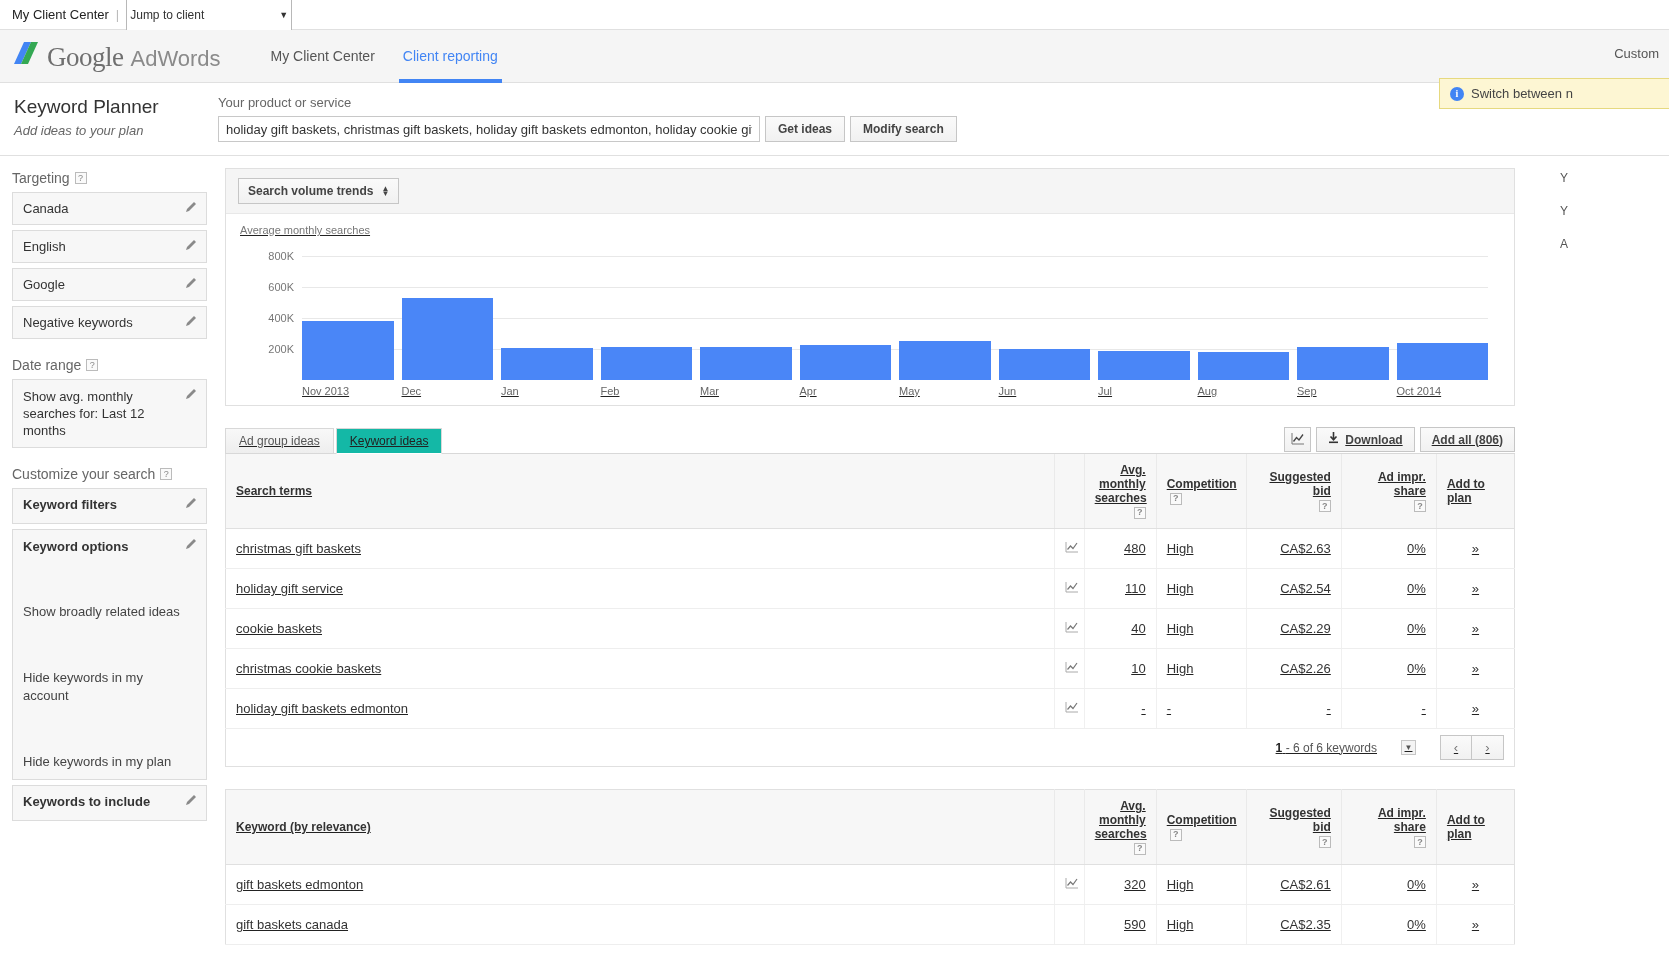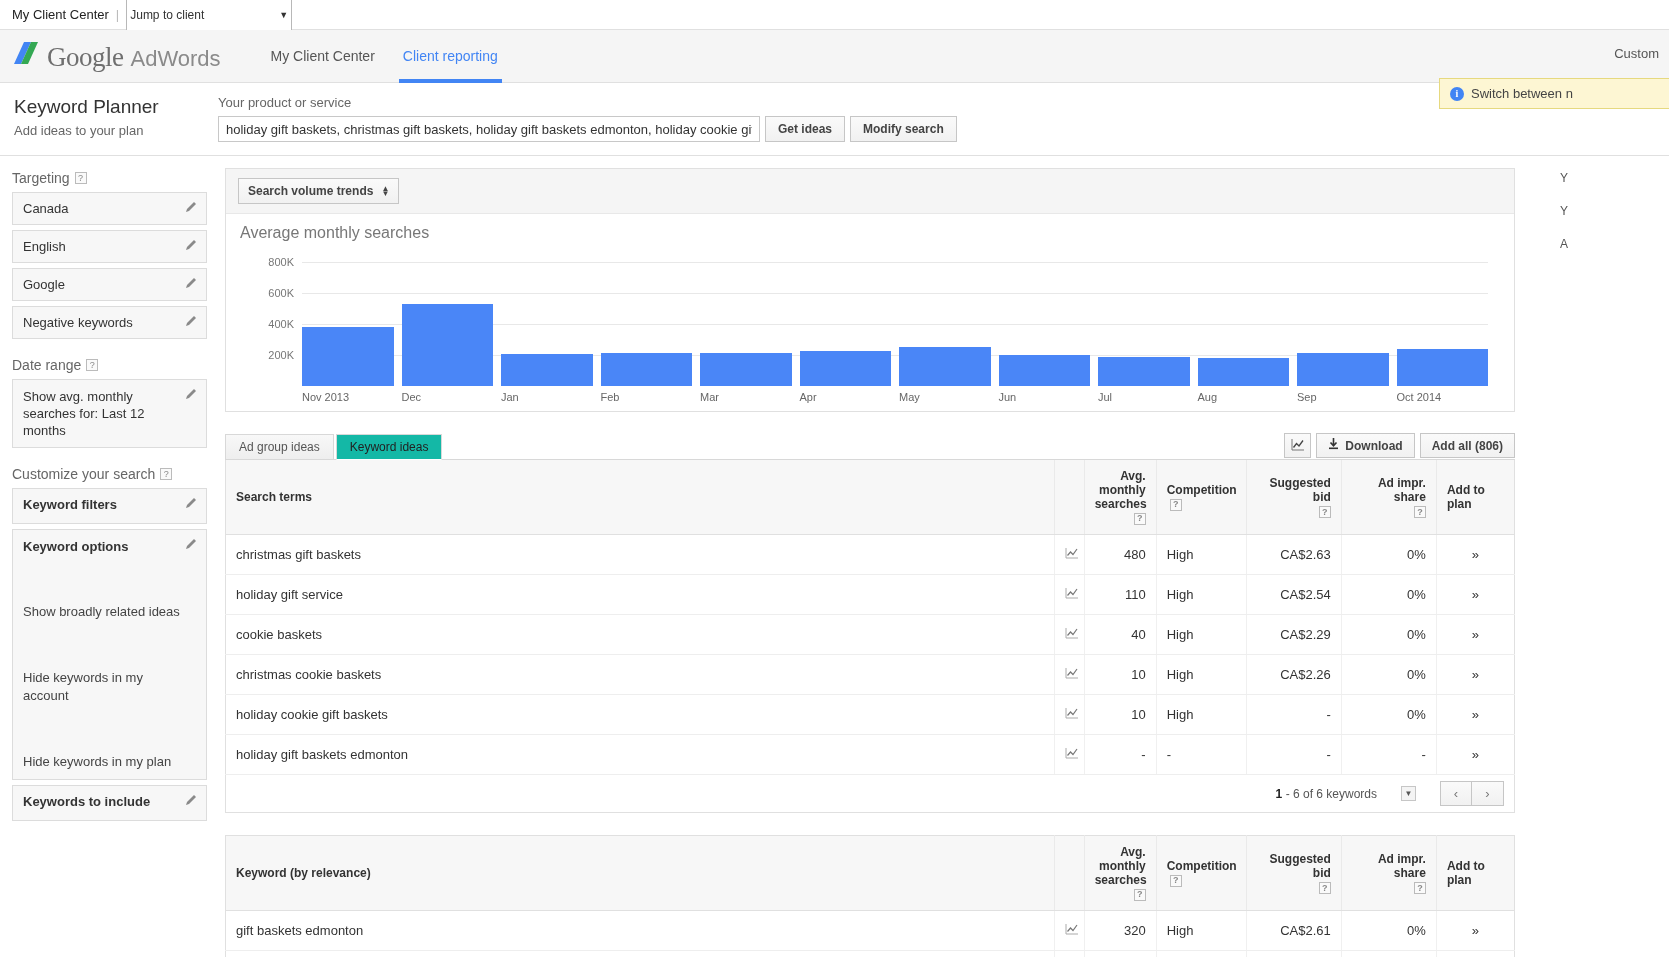--- a/index.html
+++ b/index.html
@@ -112,21 +112,21 @@
     height: 73px;
     border-bottom: 1px solid #e0e0e0;
     display: flex;
     align-items: flex-start;
     padding-top: 12px;
     background: #fff;
     position: relative;
   }
   .kp-title-wrap { width: 205px; padding-left: 14px; }
   .kp-title { font-size: 19px; color: #333; font-weight: 400; line-height: 24px; }
-  .kp-sub { font-size: 13px; color: #666; margin-top: 4px; }
+  .kp-sub { font-size: 13px; color: #666; margin-top: 4px; font-style: italic; }
   .kp-search-wrap { flex: 1; padding-left: 13px; }
   .kp-search-label { font-size: 13px; color: #666; margin-bottom: 6px; }
   .kp-search-row { display: flex; align-items: stretch; gap: 5px; }
   .kp-input {
     width: 542px; height: 26px;
     border: 1px solid #c8c8c8;
     padding: 0 7px;
     font-family: "Liberation Sans", sans-serif;
     font-size: 13px;
     color: #333;
@@ -190,20 +190,21 @@
   }
   .side-box .opt-title { font-weight: bold; color: #333; display: block; margin-bottom: 3px; }
   .side-box .opt-line { display: block; color: #444; line-height: 18px; margin-top: 48px; }
 
   
   .main {
     flex: 1;
     padding: 12px 0 0 18px;
     overflow: hidden;
     position: relative;
+    text-decoration: underline;
   }
 
   
   .chart-panel {
     border: 1px solid #e0e0e0;
     background: #fff;
     width: 1290px;
   }
   .chart-toolbar {
     background: #f5f5f5;
@@ -214,21 +215,21 @@
     display: inline-flex; align-items: center; gap: 8px;
     border: 1px solid #c6c6c6;
     background: linear-gradient(#fafafa,#f1f1f1);
     padding: 5px 9px;
     font-size: 12px; font-weight: bold; color: #444;
     cursor: pointer;
   }
   .updown { display: inline-flex; flex-direction: column; line-height: 5px; font-size: 8px; color: #444; }
 
   .chart-body { padding: 10px 14px 8px 14px; position: relative; }
-  .chart-y-title { font-size: 16px; color: #777; margin-bottom: 8px; }
+  .chart-y-title { font-size: 11px; color: #777; margin-bottom: 8px; }
   .plot {
     position: relative;
     height: 136px;
     margin-left: 62px;
     margin-right: 12px;
   }
   .gridline {
     position: absolute; left: 0; right: 0;
     height: 1px; background: #e8e8e8;
   }
@@ -706,32 +707,20 @@
                   <path d="M1 1 L1 11 L13 11" stroke="#aaa" fill="none" stroke-width="1"></path>
                   <path d="M2.5 8.5 L5.5 5 L8 7.5 L12 2" stroke="#777" fill="none" stroke-width="1.2"></path>
                 </svg></span></td>
             <td class="td-num">10</td>
             <td class="td-left">High</td>
             <td class="td-num">CA$2.26</td>
             <td class="td-num">0%</td>
             <td class="chev-cell">»</td>
           </tr>
           <tr>
-            <td class="td-term">holiday cookie gift baskets</td>
-            <td class="td-icon"><span class="spark"><svg width="14" height="12" viewBox="0 0 14 12">
-                  <path d="M1 1 L1 11 L13 11" stroke="#aaa" fill="none" stroke-width="1"></path>
-                  <path d="M2.5 8.5 L5.5 5 L8 7.5 L12 2" stroke="#777" fill="none" stroke-width="1.2"></path>
-                </svg></span></td>
-            <td class="td-num">10</td>
-            <td class="td-left">High</td>
-            <td class="td-num">-</td>
-            <td class="td-num">0%</td>
-            <td class="chev-cell">»</td>
-          </tr>
-          <tr>
             <td class="td-term">holiday gift baskets edmonton</td>
             <td class="td-icon"><span class="spark"><svg width="14" height="12" viewBox="0 0 14 12">
                   <path d="M1 1 L1 11 L13 11" stroke="#aaa" fill="none" stroke-width="1"></path>
                   <path d="M2.5 8.5 L5.5 5 L8 7.5 L12 2" stroke="#777" fill="none" stroke-width="1.2"></path>
                 </svg></span></td>
             <td class="td-num">-</td>
             <td class="td-left">-</td>
             <td class="td-num">-</td>
             <td class="td-num">-</td>
             <td class="chev-cell">»</td>

